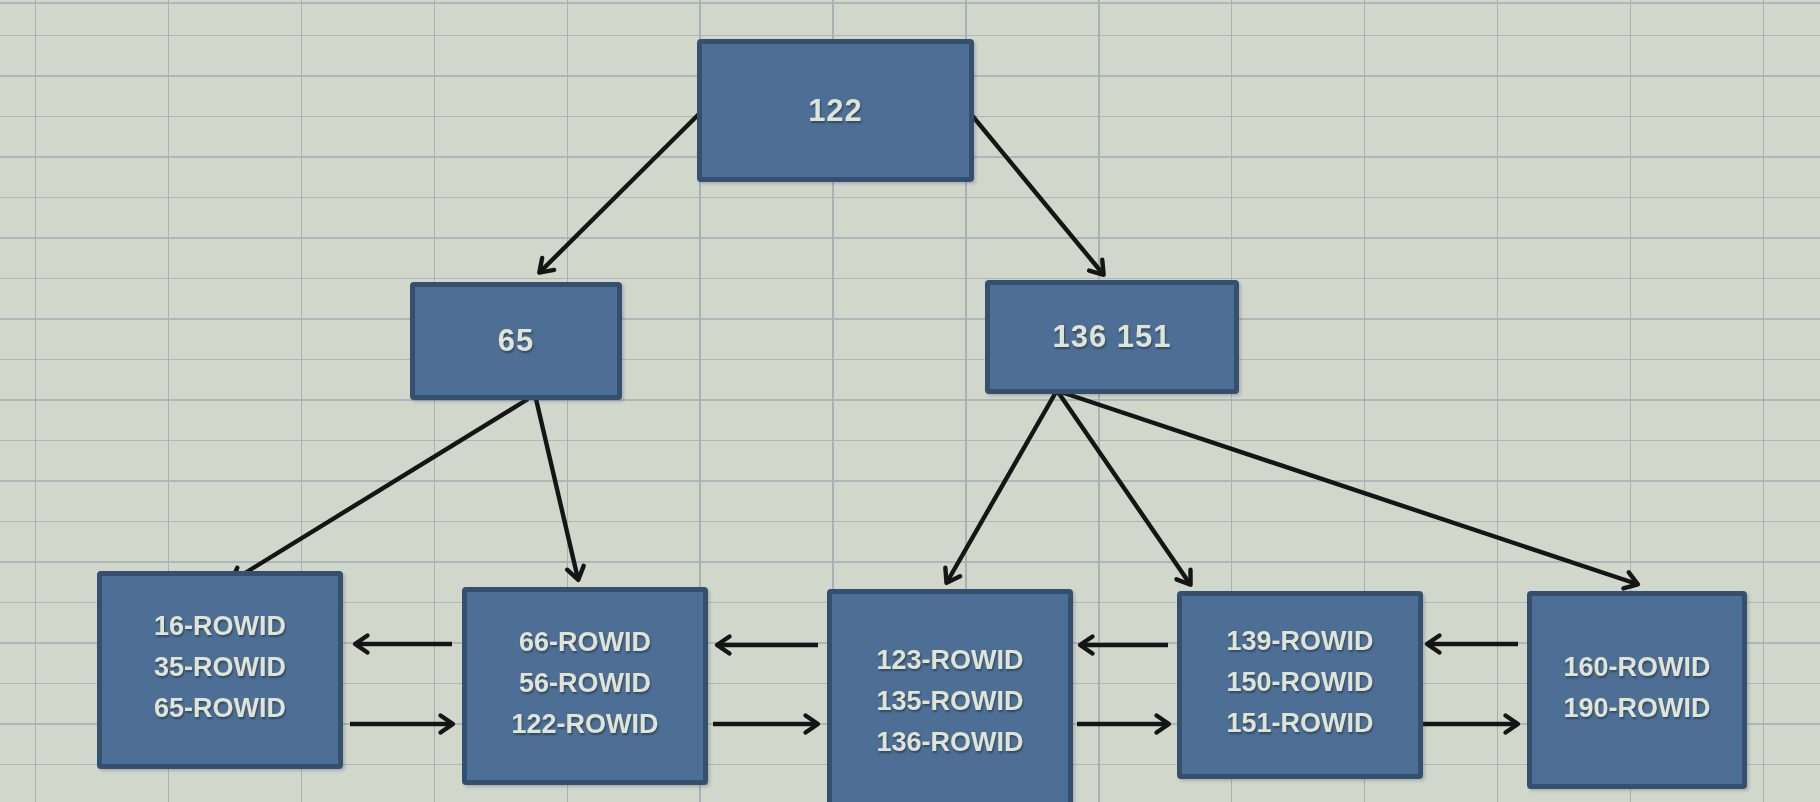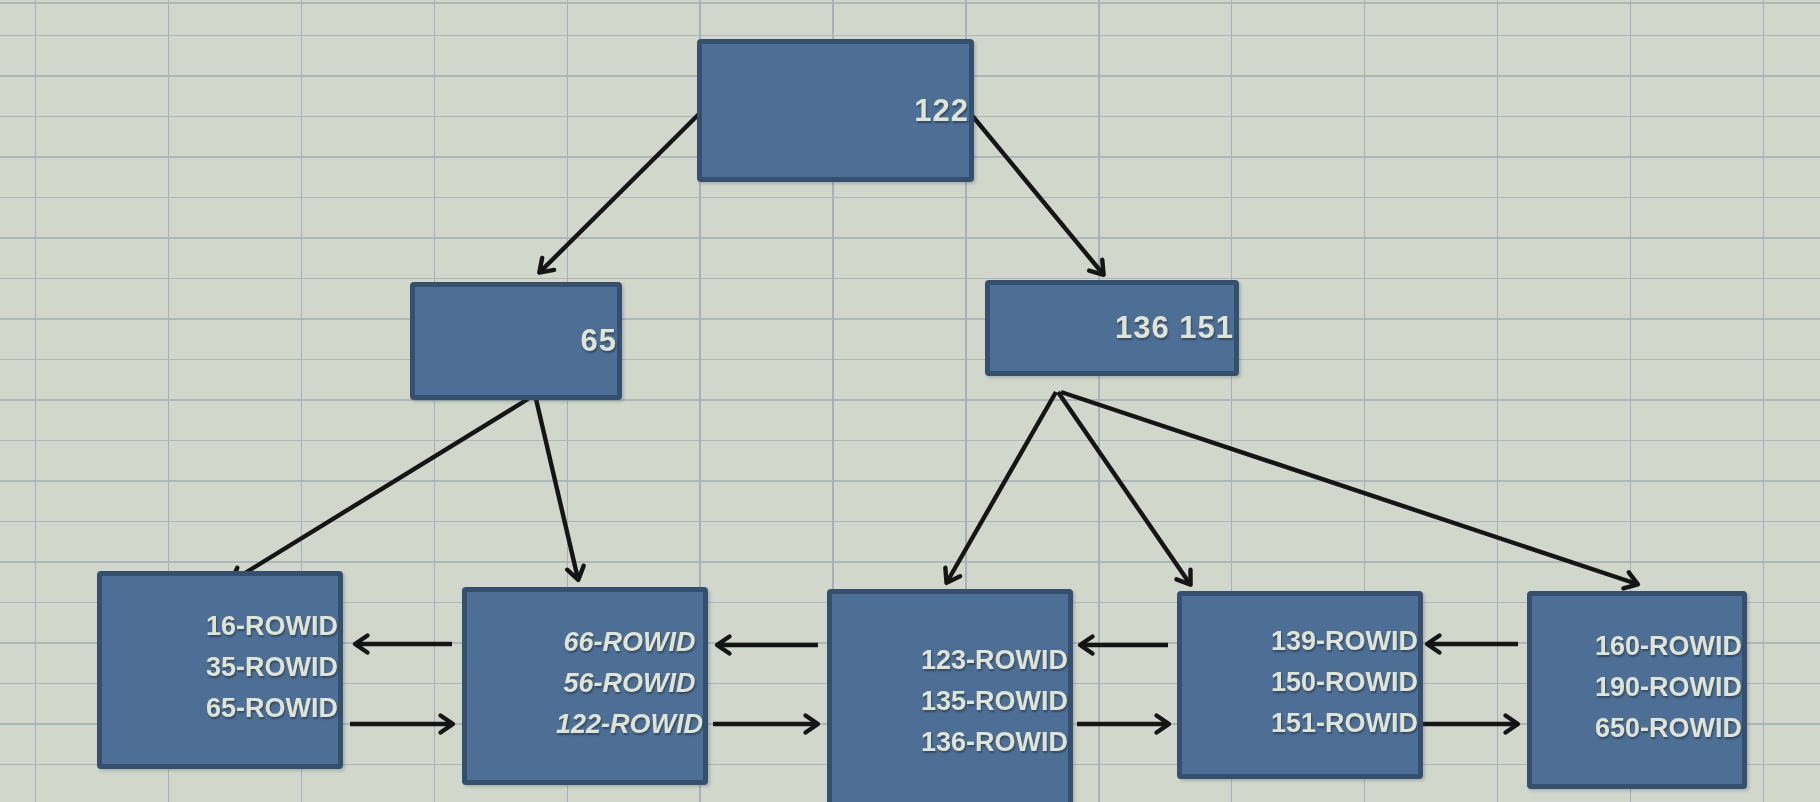--- a/index.html
+++ b/index.html
@@ -28,39 +28,39 @@
   }
   .edges line { stroke: #151515; stroke-width: 4.4px; }
   .node {
     position: absolute;
     box-sizing: border-box;
     background: #4d6f96;
     border: 5px solid #35506f;
     border-radius: 4px;
     display: flex;
     flex-direction: column;
-    align-items: flex-end;
+    align-items: center;
     justify-content: center;
     color: #dfe4d5;
     font-weight: bold;
     text-shadow: 1px 2px 2px rgba(28, 42, 60, 0.55);
     box-shadow: 2px 2px 3px rgba(60, 70, 75, 0.25);
   }
   .node .label { white-space: pre; }
   .node-key { font-size: 31px; letter-spacing: 1px; }
   .node-leaf { font-size: 27px; }
   .node-leaf .entries { margin-top: -5px; text-align: center; }
   .node-leaf .entry { line-height: 41px; }
 
   
   #node-root      { left: 697px;  top: 39px;  width: 277px; height: 143px; }
   #node-branch-0  { left: 410px;  top: 282px; width: 212px; height: 118px; }
-  #node-branch-1  { left: 985px;  top: 280px; width: 254px; height: 96px; }
+  #node-branch-1  { left: 985px;  top: 280px; width: 254px; height: 114px; }
   #node-leaf-0    { left: 97px;   top: 571px; width: 246px; height: 198px; }
-  #node-leaf-1    { left: 462px;  top: 587px; width: 246px; height: 198px; font-style: italic; }
+  #node-leaf-1    { left: 462px;  top: 587px; width: 246px; height: 198px; }
   #node-leaf-2    { left: 827px;  top: 589px; width: 246px; height: 230px; }
   #node-leaf-3    { left: 1177px; top: 591px; width: 246px; height: 188px; }
   #node-leaf-4    { left: 1527px; top: 591px; width: 220px; height: 198px; }
 </style>
 </head>
 <body>
 
 <div class="canvas">
 
   <svg class="edges" viewBox="0 0 1820 802" xmlns="http://www.w3.org/2000/svg">
@@ -124,17 +124,16 @@
     <div class="entries">
       <div class="entry">139-ROWID</div>
       <div class="entry">150-ROWID</div>
       <div class="entry">151-ROWID</div>
     </div>
   </div>
   <div class="node node-leaf" id="node-leaf-4">
     <div class="entries">
       <div class="entry">160-ROWID</div>
       <div class="entry">190-ROWID</div>
-      <div class="entry">650-ROWID</div>
     </div>
   </div>
 
 </div>
 
 </body></html>

